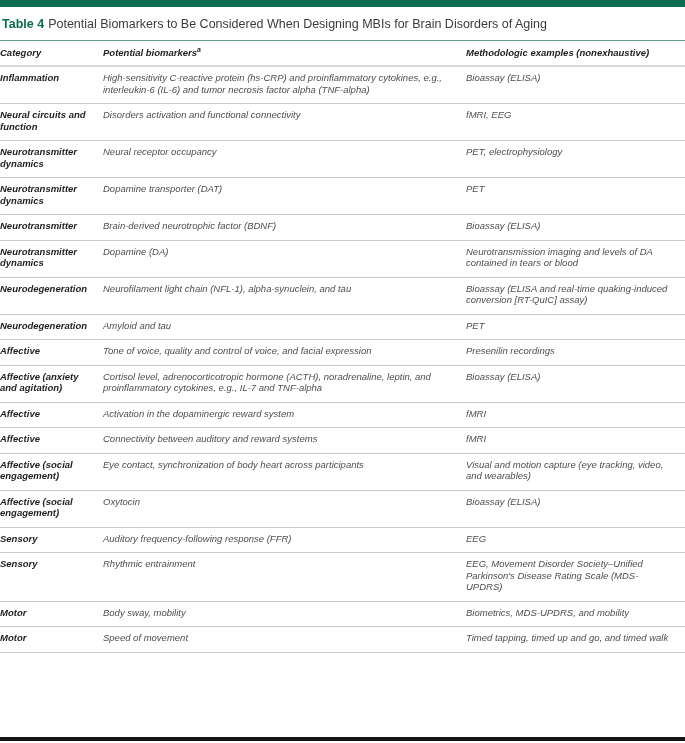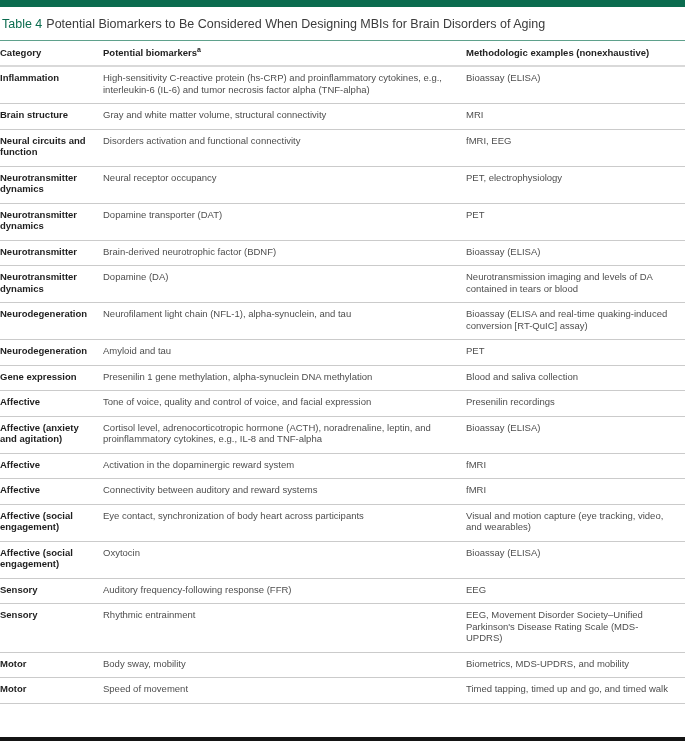--- a/index.html
+++ b/index.html
@@ -17,31 +17,32 @@
     background: #0b6c4f;
   }
   .title-row {
     padding: 10px 2px 7px 2px;
     font-size: 12.5px;
     line-height: 1.25;
     color: #3b3b3b;
   }
   .table-label {
     color: #0b6c4f;
-    font-weight: normal;
+    font-weight: bold;
     margin-right: 4px;
   }
   .green-rule {
     border: 0;
     border-top: 1px solid #5fa18c;
   }
   table {
     width: 685px;
     border-collapse: collapse;
     table-layout: fixed;
+    font-style: italic;
   }
   col.c1 { width: 103px; }
   col.c2 { width: 363px; }
   col.c3 { width: 219px; }
   th {
     text-align: left;
     vertical-align: top;
     font-size: 9.5px;
     line-height: 11.5px;
     font-weight: bold;
@@ -104,25 +105,20 @@
         <th>Methodologic examples (nonexhaustive)</th>
       </tr>
     </thead>
     <tbody>
     <tr>
       <td class="cat-cell">Inflammation</td>
       <td>High-sensitivity C-reactive protein (hs-CRP) and proinflammatory cytokines, e.g., interleukin-6 (IL-6) and tumor necrosis factor alpha (TNF-alpha)</td>
       <td>Bioassay (ELISA)</td>
     </tr>
 
-    <tr>
-      <td class="cat-cell">Brain structure</td>
-      <td>Gray and white matter volume, structural connectivity</td>
-      <td>MRI</td>
-    </tr>
 
     <tr>
       <td class="cat-cell">Neural circuits and function</td>
       <td>Disorders activation and functional connectivity</td>
       <td>fMRI, EEG</td>
     </tr>
 
     <tr>
       <td class="cat-cell">Neurotransmitter dynamics</td>
       <td>Neural receptor occupancy</td>
@@ -152,35 +148,30 @@
       <td>Neurofilament light chain (NFL-1), alpha-synuclein, and tau</td>
       <td>Bioassay (ELISA and real-time quaking-induced conversion [RT-QuIC] assay)</td>
     </tr>
 
     <tr>
       <td class="cat-cell">Neurodegeneration</td>
       <td>Amyloid and tau</td>
       <td>PET</td>
     </tr>
 
-    <tr>
-      <td class="cat-cell">Gene expression</td>
-      <td>Presenilin 1 gene methylation, alpha-synuclein DNA methylation</td>
-      <td>Blood and saliva collection</td>
-    </tr>
 
     <tr>
       <td class="cat-cell">Affective</td>
       <td>Tone of voice, quality and control of voice, and facial expression</td>
       <td>Presenilin recordings</td>
     </tr>
 
     <tr>
       <td class="cat-cell">Affective (anxiety and agitation)</td>
-      <td>Cortisol level, adrenocorticotropic hormone (ACTH), noradrenaline, leptin, and proinflammatory cytokines, e.g., IL-8 and TNF-alpha</td>
+      <td>Cortisol level, adrenocorticotropic hormone (ACTH), noradrenaline, leptin, and proinflammatory cytokines, e.g., IL-7 and TNF-alpha</td>
       <td>Bioassay (ELISA)</td>
     </tr>
 
     <tr>
       <td class="cat-cell">Affective</td>
       <td>Activation in the dopaminergic reward system</td>
       <td>fMRI</td>
     </tr>
 
     <tr>

